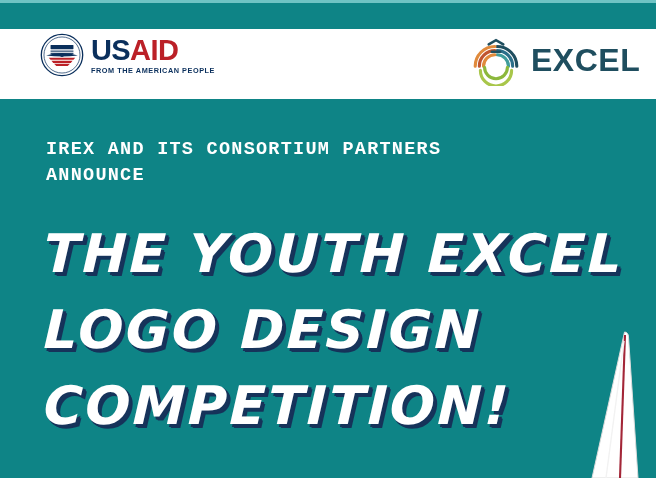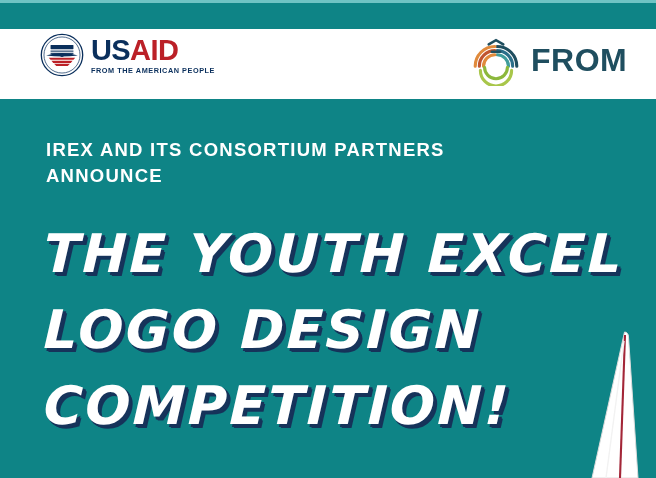--- a/index.html
+++ b/index.html
@@ -106,21 +106,21 @@
     height: 379px;
     background: #0e8486;
   }
 
   .kicker {
     position: absolute;
     left: 46px;
     top: 137px;
     width: 500px;
     color: #ffffff;
-    font-family: Liberation Sans, sans-serif;
+    font-family: Liberation Mono, monospace;
     font-weight: bold;
     font-size: 18.5px;
     letter-spacing: 1.25px;
     line-height: 1.38;
     text-transform: uppercase;
   }
 
   .headline {
     position: absolute;
     left: 44px;
@@ -195,21 +195,21 @@
         <path d="M52 24 A38 38 0 0 1 90 62" stroke="#1f4e5f"></path>
         <path d="M48 40 A22 22 0 0 0 26 62" stroke="#e08a3c"></path>
         <path d="M48 32 A30 30 0 0 0 18 62" stroke="#c0552f"></path>
         <path d="M48 24 A38 38 0 0 0 10 62" stroke="#e08a3c"></path>
         <path d="M28 64 A22 22 0 0 0 72 64" stroke="#8cb83c"></path>
         <path d="M20 70 A30 30 0 0 0 80 70" stroke="#a8c64a"></path>
         <path d="M36 20 L50 12 L64 20" stroke="#1f4e5f" stroke-width="5"></path>
         <path d="M42 34 h16" stroke="#1f4e5f" stroke-width="5"></path>
       </g>
     </svg>
-    <div class="irex-word">FROM</div>
+    <div class="irex-word">EXCEL</div>
   </div>
 
   <div class="body-area"></div>
 
   <div class="kicker">IREX AND ITS CONSORTIUM PARTNERS ANNOUNCE</div>
 
   <div class="headline">
     <div class="headline-line">THE YOUTH EXCEL</div>
     <div class="headline-line">LOGO DESIGN</div>
     <div class="headline-line">COMPETITION!</div>

